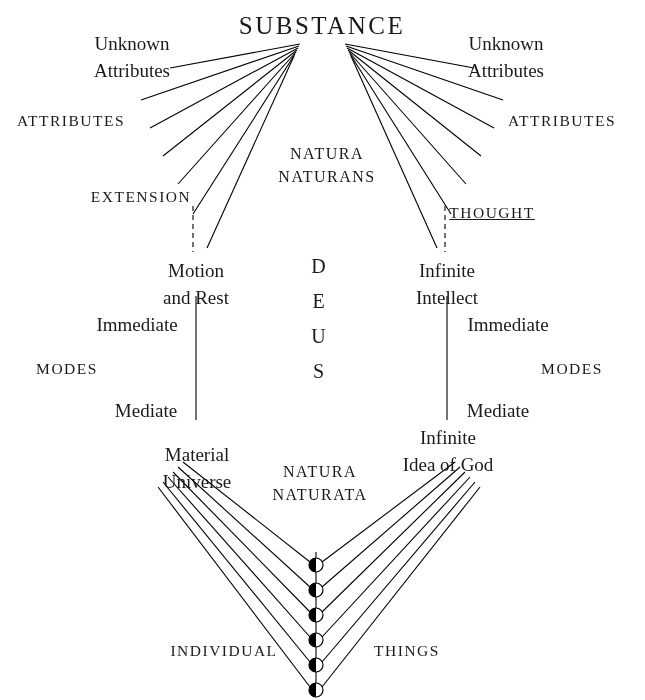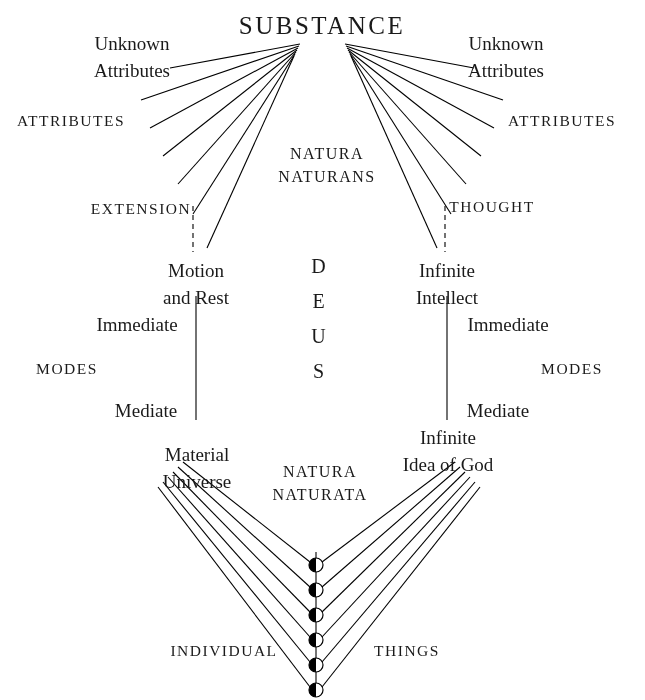--- a/index.html
+++ b/index.html
@@ -136,23 +136,23 @@
   <div class="label sm" style="left:506px; top:31px;">Unknown
 Attributes</div>
 
   <div class="label md" style="left:71px; top:110px;">ATTRIBUTES</div>
 
   <div class="label md" style="left:562px; top:110px;">ATTRIBUTES</div>
 
   <div class="label lg" style="left:327px; top:142px;">NATURA
 NATURANS</div>
 
-  <div class="label md" style="left:141px; top:198px;">EXTENSION</div>
+  <div class="label md" style="left:141px; top:186px;">EXTENSION</div>
 
-  <div class="label md" style="left:492px; top:196px;">THOUGHT</div>
+  <div class="label md" style="left:492px; top:202px;text-decoration:underline;">THOUGHT</div>
 
   <div class="label sm" style="left:196px; top:258px;">Motion
 and Rest</div>
 
   <div class="label sm" style="left:447px; top:258px;">Infinite
 Intellect</div>
 
   <div class="deus" style="left:318px; top:255px;">DEUS</div>
 
   <div class="label sm" style="left:137px; top:312px;">Immediate</div>

